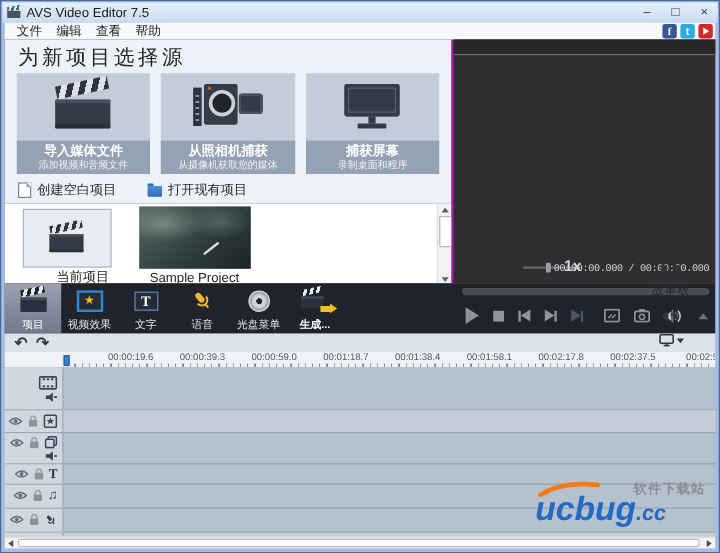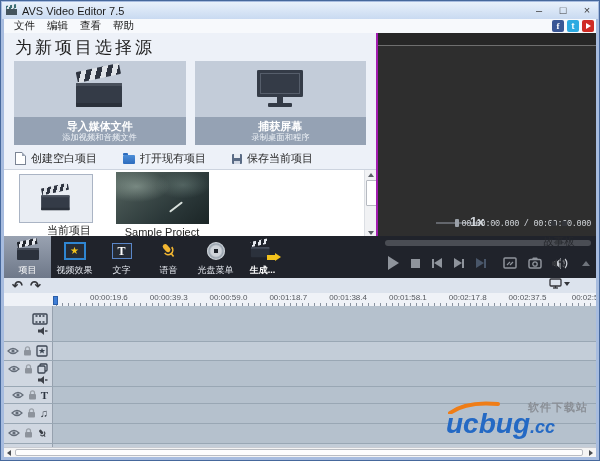--- a/index.html
+++ b/index.html
@@ -225,20 +225,35 @@
                 <div class="body"></div>
               </div>
             </div>
           <div class="card-band">
             <div class="card-title">导入媒体文件</div>
             <div class="card-sub">添加视频和音频文件</div>
           </div>
         </div>
         <div class="card">
           <div class="card-art">
+              <div class="ic-cam">
+                <div class="strip"></div>
+                <div class="body"></div>
+                <div class="lens"></div>
+                <div class="dot"></div>
+                <div class="side"></div>
+              </div>
+            </div>
+          <div class="card-band">
+            <div class="card-title">从照相机捕获</div>
+            <div class="card-sub">从摄像机获取您的媒体</div>
+          </div>
+        </div>
+        <div class="card">
+          <div class="card-art">
               <div class="ic-mon">
                 <div class="scr"></div>
                 <div class="neck"></div>
                 <div class="base"></div>
               </div>
             </div>
           <div class="card-band">
             <div class="card-title">捕获屏幕</div>
             <div class="card-sub">录制桌面和程序</div>
           </div>
@@ -246,24 +261,20 @@
       </div>
 
       <div class="links">
         <div class="link">
           <div class="ic-doc"></div>
           <div class="link-label">创建空白项目</div>
         </div>
         <div class="link">
           <div class="ic-folder"></div>
           <div class="link-label">打开现有项目</div>
-        </div>
-        <div class="link">
-          <div class="ic-save"></div>
-          <div class="link-label">保存当前项目</div>
         </div>
       </div>
 
       <div class="projects">
         <div class="thumb1">
           <div class="ic-clap">
               <div class="top"></div>
               <div class="body"></div>
             </div>
         </div>

